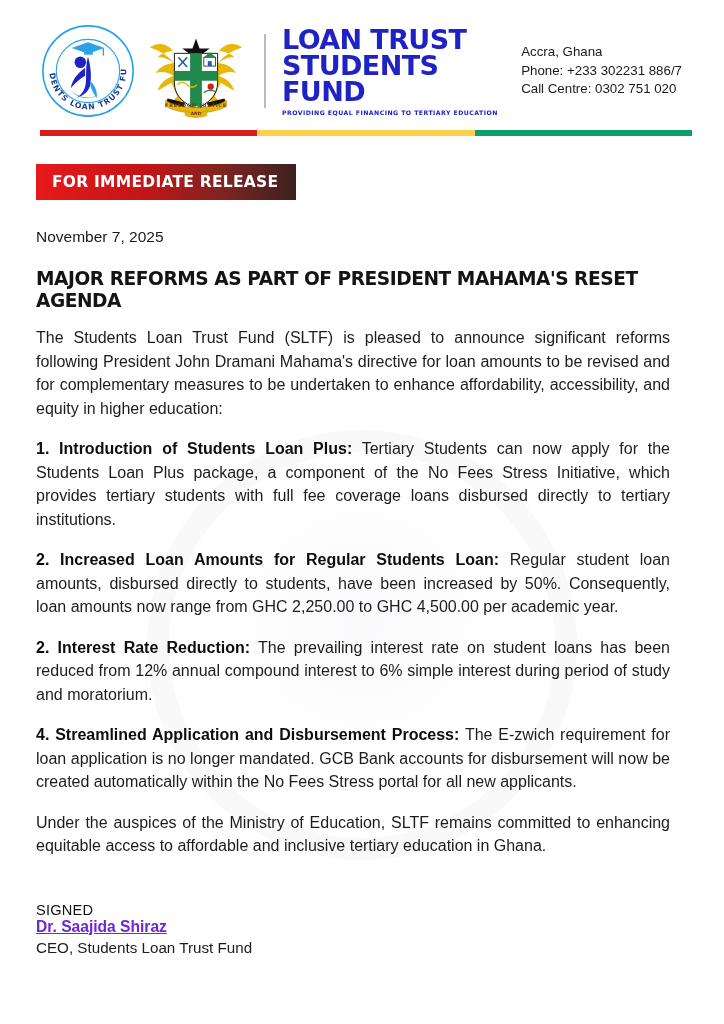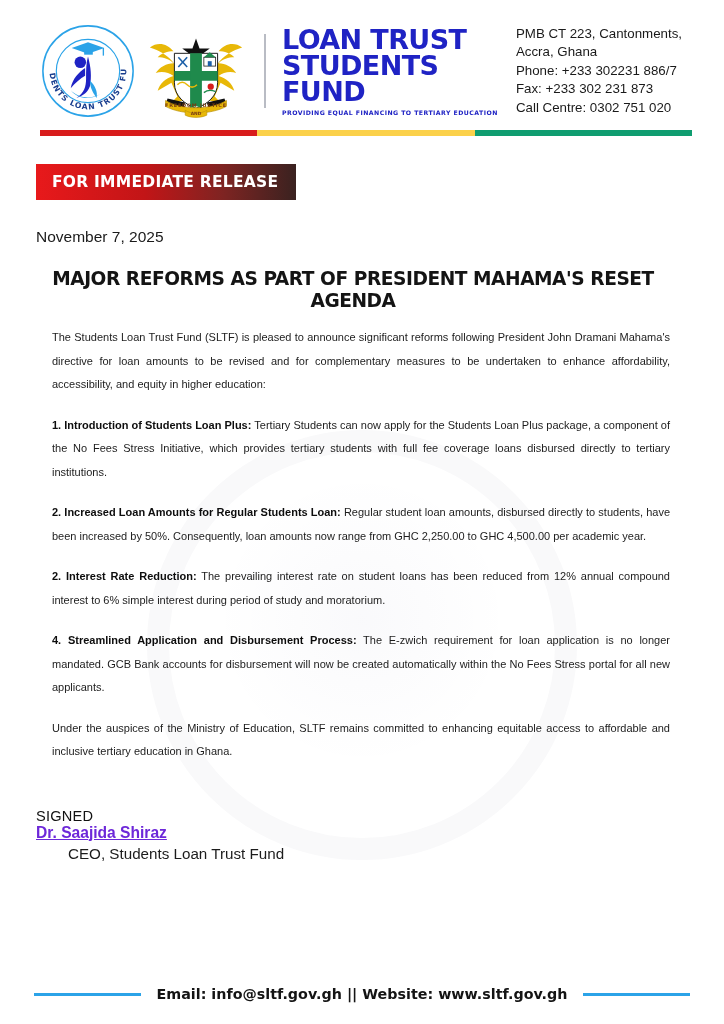--- a/index.html
+++ b/index.html
@@ -153,26 +153,25 @@
   }
 
   .headline {
     margin-top: 22px;
     font-family: "DejaVu Sans", sans-serif;
     font-weight: bold;
     font-size: 18.6px;
     letter-spacing: -0.45px;
     color: #141414;
     line-height: 22px;
-    text-align: center;
   }
 
   p.para {
-    margin: 14px 0 0 16px;
-    font-size: 11px;
+    margin: 14px 0 0 0;
+    font-size: 16px;
     line-height: 23.5px;
     text-align: justify;
     color: #1c1c1c;
   }
   p.para.tight { margin-top: 17px; }
 
   .lead { font-weight: bold; color: #0d0d0d; }
 
   .signed {
     margin-top: 44px;
@@ -184,21 +183,20 @@
   .signer-name {
     font-weight: bold;
     font-size: 15.6px;
     color: #6d28d9;
     text-decoration: underline;
   }
   .signer-title {
     margin-top: 3px;
     font-size: 15.2px;
     color: #1c1c1c;
-    margin-left: 32px;
   }
 
   
   .footer {
     position: absolute;
     left: 0;
     right: 0;
     bottom: 22px;
     display: flex;
     align-items: center;
@@ -299,24 +297,22 @@
       <div class="logo-divider"></div>
 
       <div class="wordmark">
         <div class="wordmark-line">LOAN TRUST</div>
         <div class="wordmark-line">STUDENTS</div>
         <div class="wordmark-line">FUND</div>
         <div class="wordmark-tag">PROVIDING EQUAL FINANCING TO TERTIARY EDUCATION</div>
       </div>
 
       <div class="contact">
-        <div>PMB CT 223, Cantonments,</div>
         <div>Accra, Ghana</div>
         <div>Phone: +233 302231 886/7</div>
-        <div>Fax: +233 302 231 873</div>
         <div>Call Centre: 0302 751 020</div>
       </div>
     </div>
 
     <div class="flagbar">
       <span class="fb-red"></span>
       <span class="fb-yellow"></span>
       <span class="fb-green"></span>
     </div>
 
@@ -347,19 +343,14 @@
       </p>
 
       <p class="para tight">Under the auspices of the Ministry of Education, SLTF remains committed to enhancing equitable access to affordable and inclusive tertiary education in Ghana.</p>
 
       <div class="signed">SIGNED</div>
       <div class="signer-name">Dr. Saajida Shiraz</div>
       <div class="signer-title">CEO, Students Loan Trust Fund</div>
     </div>
   </div>
 
-  <div class="footer">
-    <div class="footer-rule"></div>
-    <div class="footer-text">Email: info@sltf.gov.gh  ||  Website: www.sltf.gov.gh</div>
-    <div class="footer-rule"></div>
-  </div>
 
 </div>
 
 </body></html>

